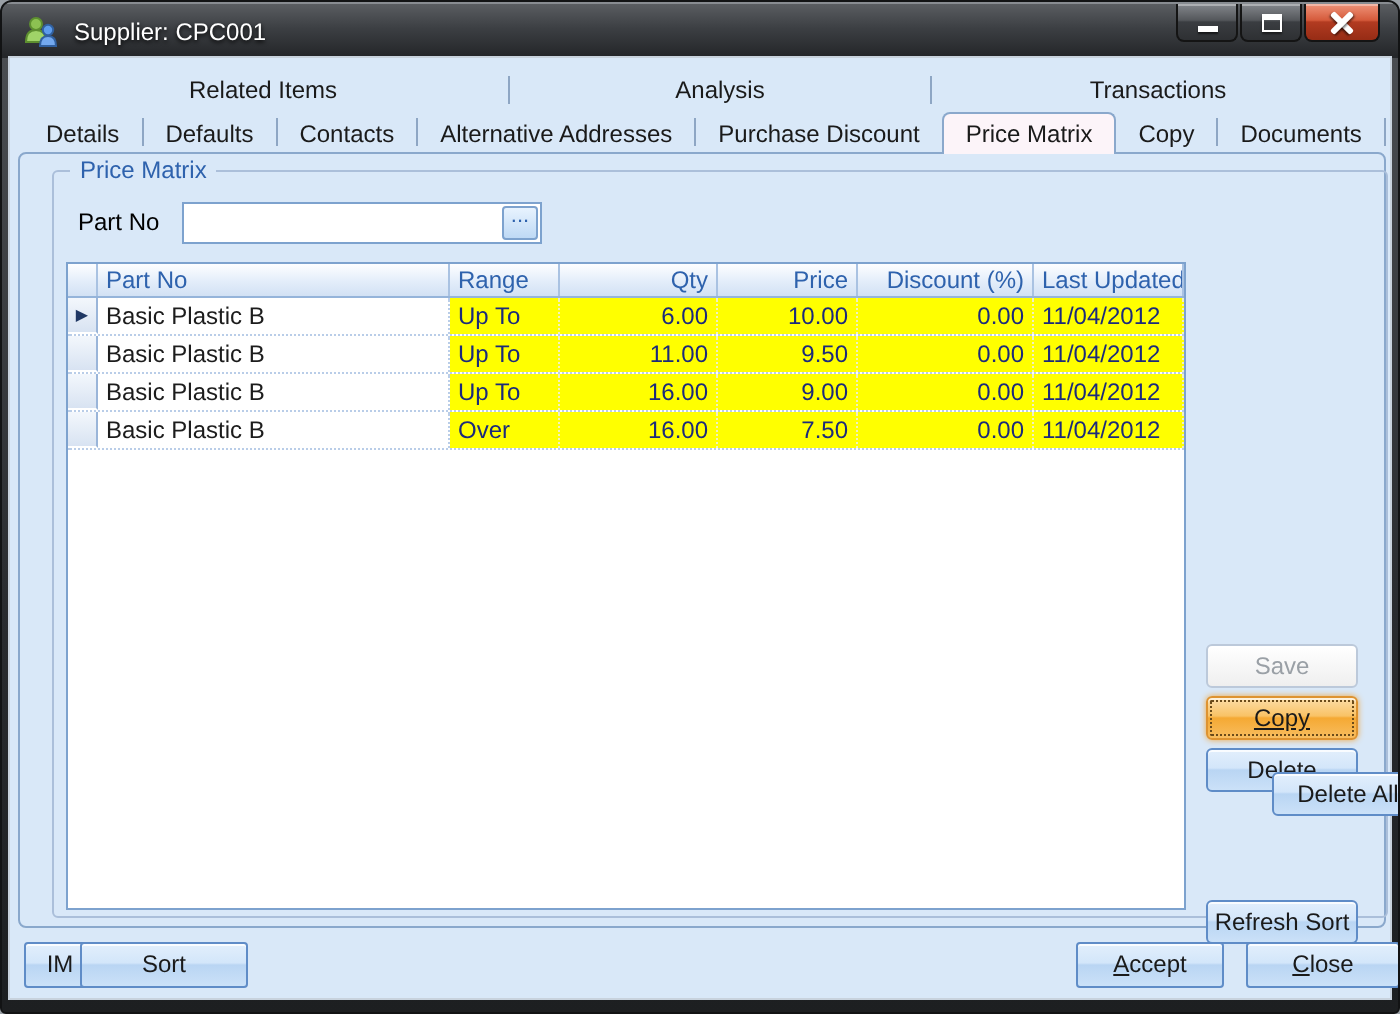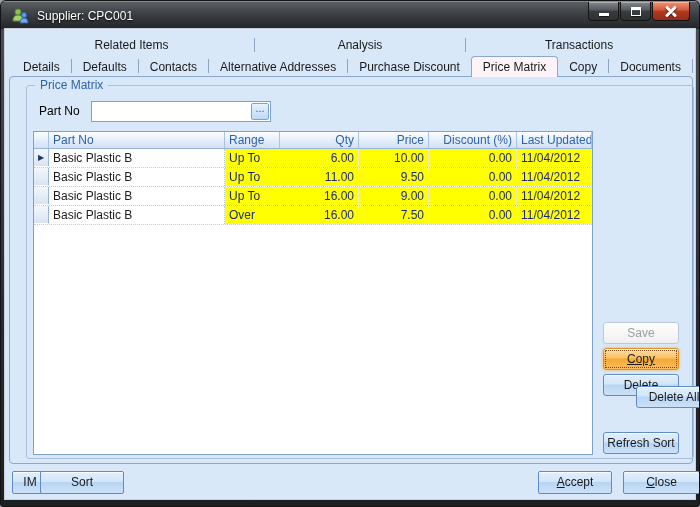--- a/index.html
+++ b/index.html
@@ -91,21 +91,21 @@
   
   .side-btn{ position:absolute; left:576px; width:76px; height:22px; font-size:12px; color:#1a1a1a;
     background:linear-gradient(#e2effc,#d3e6fa 45%,#b9d5f3 50%,#cbe1f8);
     border:1px solid #5f8cc7; border-radius:3px; box-shadow:inset 0 1px 0 rgba(255,255,255,.8);
     text-align:center; cursor:default; }
   .btn-save{ top:236px; background:linear-gradient(#ffffff,#efefef); border-color:#bcc9da; color:#9aa0a6; }
   .btn-copy{ top:262px;
     background:linear-gradient(#fcdda8,#f9c265 45%,#f5a933 50%,#f8bd5f);
     border:1px solid #de9330; outline:1px dotted #6b4b1a; outline-offset:-3px;
     box-shadow:0 0 3px #f2a73e, inset 0 1px 0 rgba(255,255,255,.6);text-decoration:underline; }
-  .btn-del{ top:288px; } .btn-delall{ top:300px;margin-left:33px; } .btn-refresh{ top:346px; }
+  .btn-del{ top:288px; } .btn-delall{ top:300px;margin-left:33px; } .btn-refresh{ top:364px; }
 
   
   .foot-btn{ position:absolute; top:442px; height:23px; font-size:12px; color:#1a1a1a;
     background:linear-gradient(#e2effc,#d3e6fa 45%,#b9d5f3 50%,#cbe1f8);
     border:1px solid #5f8cc7; border-radius:2px; box-shadow:inset 0 1px 0 rgba(255,255,255,.8);
     text-align:center; line-height:21px; cursor:default; }
   .btn-im{ left:7px; width:36px; }
   .btn-menu{ left:35px; width:84px; }
   .btn-accept{ left:533px; width:74px; }
   .btn-close2{ left:618px; width:77px; }

